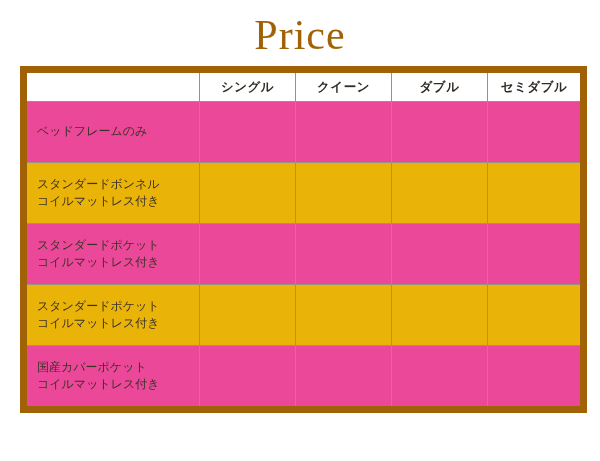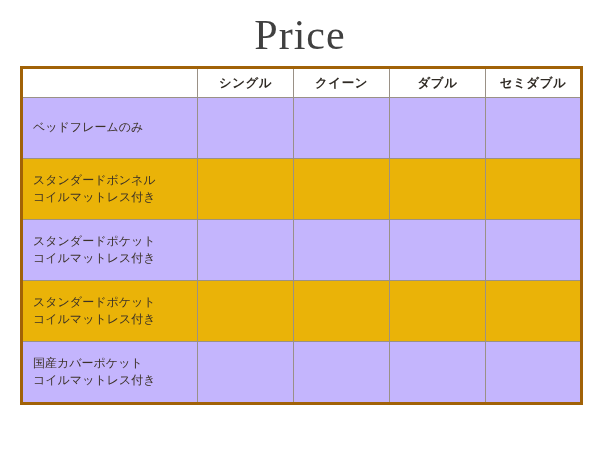--- a/index.html
+++ b/index.html
@@ -19,33 +19,33 @@
     width: 600px;
     height: 461px;
     box-sizing: border-box;
   }
   .title {
     text-align: center;
     font-family: "Liberation Serif", serif;
     font-size: 42px;
     font-weight: 400;
     letter-spacing: 1px;
-    color: #404040;
+    color: #a16207;
     padding-top: 12px;
     padding-bottom: 8px;
     line-height: 1.1;
   }
   .table-wrap {
     margin: 0 20px;
   }
   table.price-table {
     border-collapse: collapse;
     width: 560px;
     table-layout: fixed;
-    border: 3px solid #a16207;
+    border: 7px solid #a16207;
     padding-left: 16px;
   }
   table.price-table th,
   table.price-table td {
     border: 1px solid #9a9186;
     padding: 0;
   }
   thead th {
     height: 28px;
     font-size: 12.5px;
@@ -65,21 +65,21 @@
     font-weight: normal;
     font-size: 12px;
     line-height: 1.45;
     padding: 6px 8px 6px 10px;
     color: #3c3228;
     vertical-align: middle;
     height: 48px;
   }
   tbody tr.odd th.rowhead,
   tbody tr.odd td.cell {
-    background: #c4b5fd;
+    background: #ec4899;
   }
   tbody tr.even th.rowhead,
   tbody tr.even td.cell {
     background: #eab308;
     margin-top: 33px;
   }
   td.cell {
     height: 48px;
   }
   .rowhead .line {

